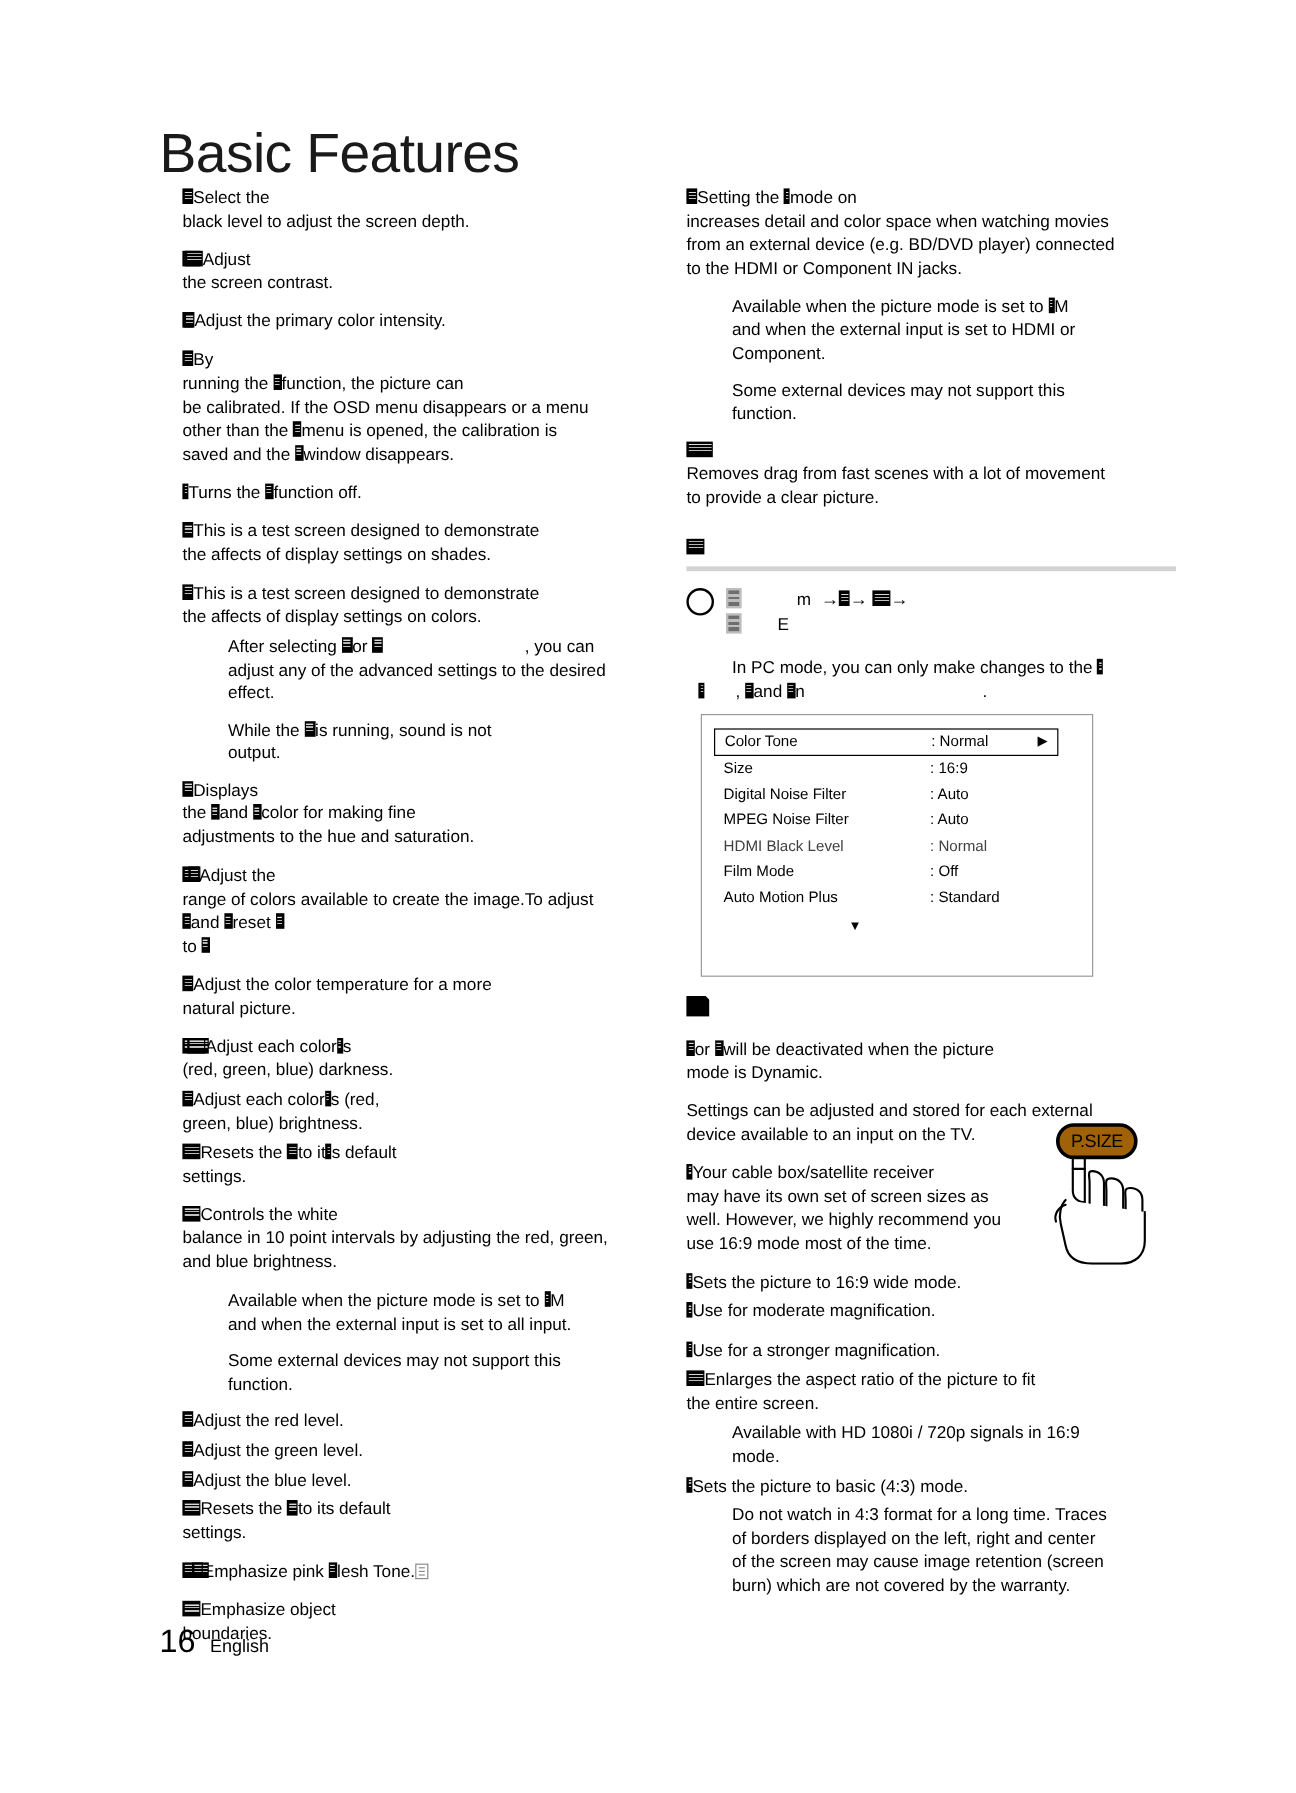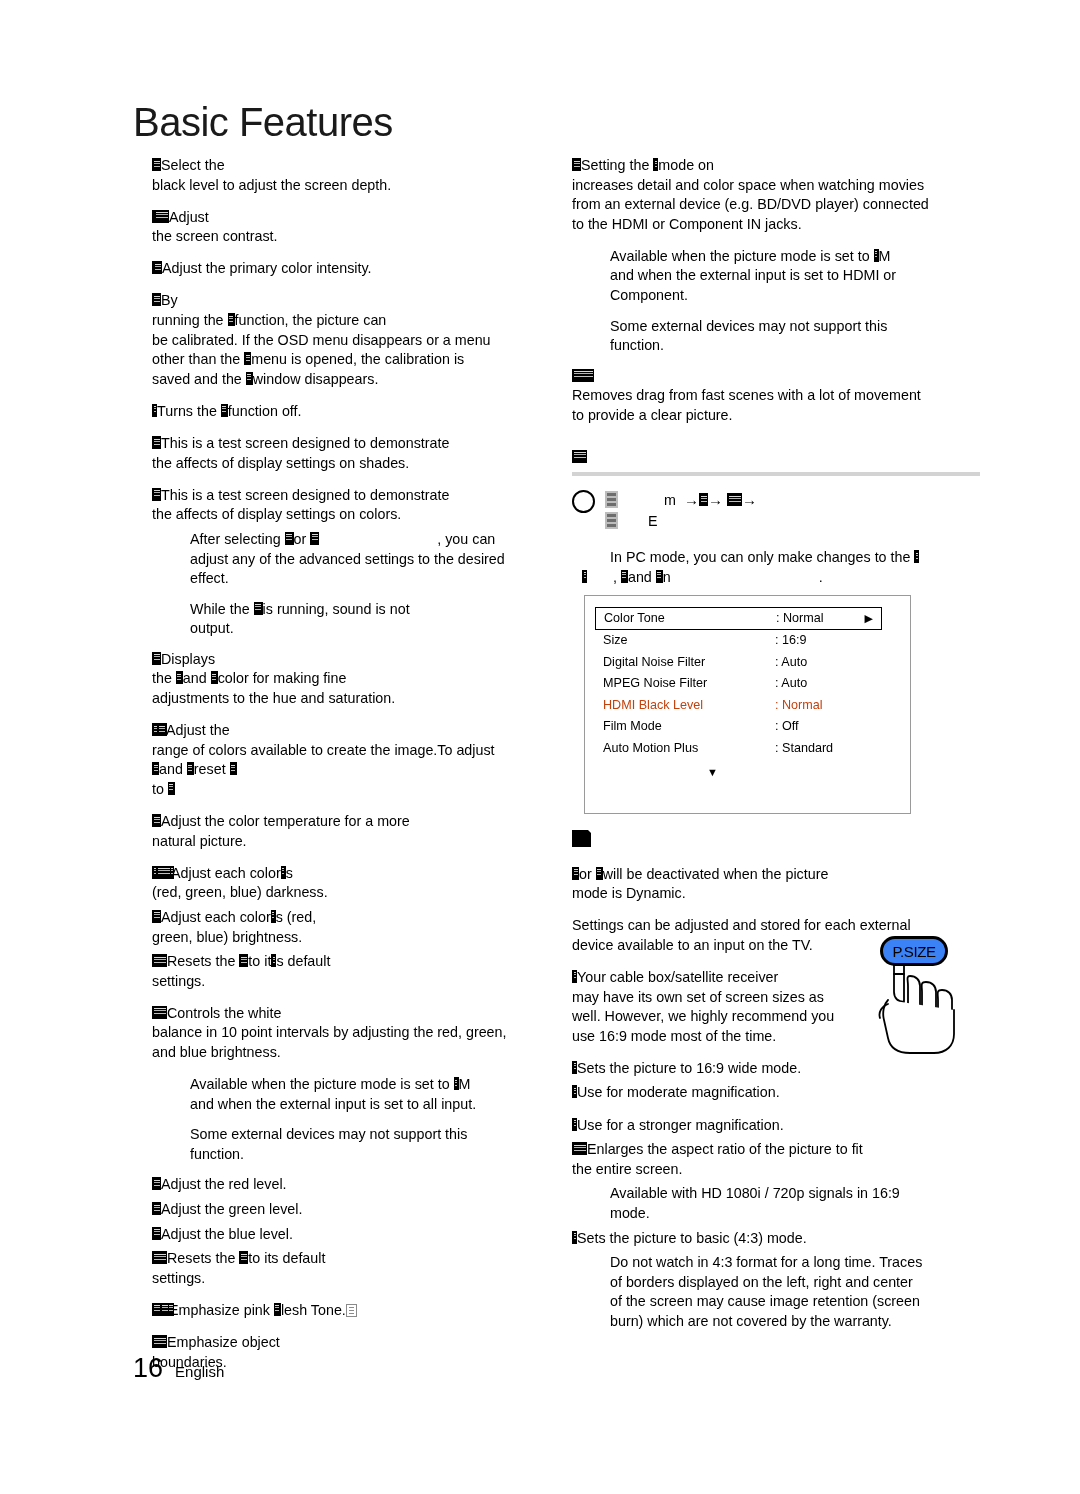--- a/index.html
+++ b/index.html
@@ -9,21 +9,21 @@
     font-family: "Liberation Sans", sans-serif;
     color: #000000;
     overflow: hidden;
   }
   .page { position: relative; width: 1080px; height: 1494px; }
 
   
   .page-title {
     position: absolute;
     left: 133px; top: 100px;
-    font-size: 40px;
+    font-size: 46px;
     font-weight: 400;
     letter-spacing: -0.5px;
     color: #1a1a1a;
   }
 
   
   .col {
     position: absolute;
     top: 156px;
     font-size: 14.3px;
@@ -156,21 +156,21 @@
   .osd-row {
     display: flex;
     align-items: center;
     height: 21.5px;
     padding: 0 6px 0 8px;
   }
   .osd-row.selected {
     border: 1.9px solid #000;
     height: 23px;
   }
-  .osd-row.dim { color: #c2410c; }
+  .osd-row.dim { color: #404040; }
   .osd-label { flex: 0 0 172px; }
   .osd-value { flex: 1 1 auto; }
   .osd-arrow { flex: 0 0 auto; font-size: 11px; padding-right: 2px; }
   .osd-down {
     text-align: center;
     font-size: 11px;
     margin-top: 4px;
     padding-right: 52px;
   }
 
@@ -179,21 +179,21 @@
     position: absolute;
     left: 872px; top: 936px;
     width: 108px; height: 118px;
   }
   .psize-btn {
     position: absolute;
     left: 8px; top: 0;
     width: 68px; height: 30px;
     border: 3px solid #000;
     border-radius: 15px;
-    background: #3b82f6;
+    background: #a16207;
     display: flex;
     align-items: center;
     justify-content: center;
     font-size: 15px;
     letter-spacing: -0.4px;
     z-index: 3;
   }
   .hand-svg { position: absolute; left: 0; top: 16px; z-index: 2; }
 
   

